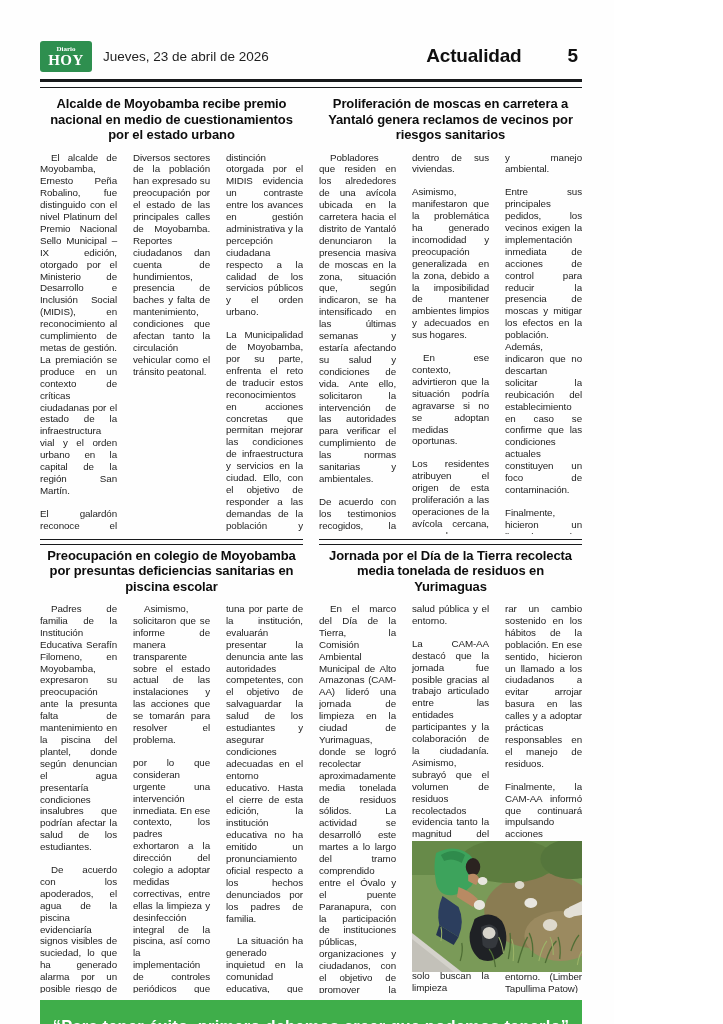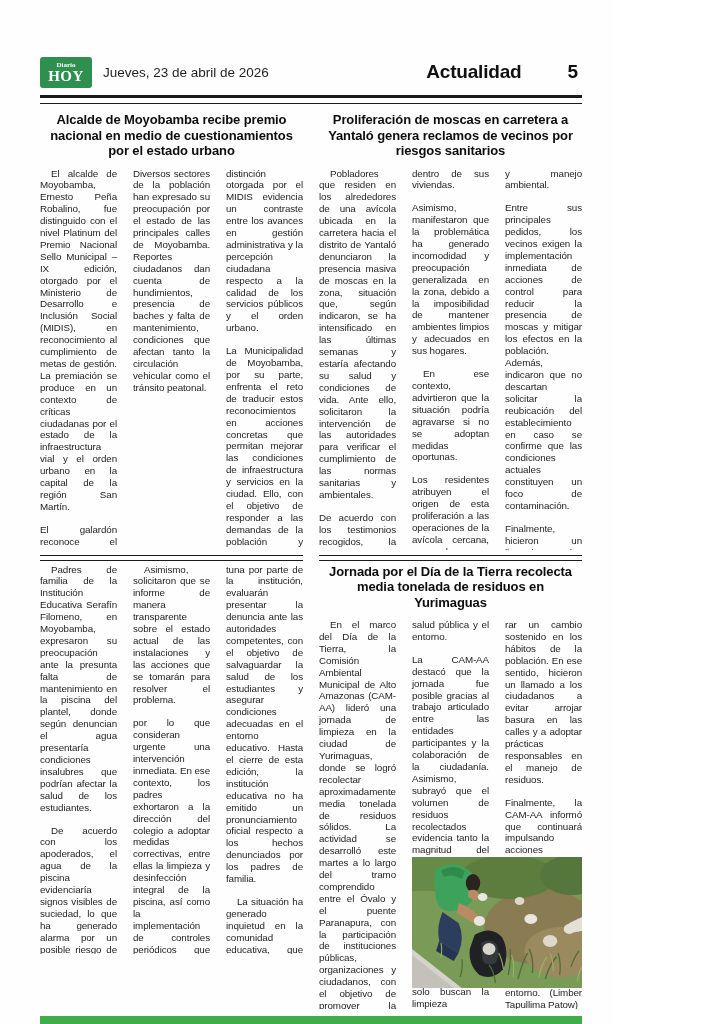--- a/index.html
+++ b/index.html
@@ -1,19 +1,19 @@
 <!DOCTYPE html>
 <html><head>
 <meta charset="utf-8">
 <style>
   html,body { margin:0; padding:0; background:#ffffff; }
   .page {
     width:614px; height:1024px; box-sizing:border-box;
     background:#fefefe; position:relative; overflow:hidden;
-    padding:56px 32px 0 40px;
+    padding:40px 32px 0 40px;
     font-family:"Liberation Sans", sans-serif; color:#1b1b1b;
   }
   
   .masthead { display:flex; align-items:center; height:32px; }
   .logo {
     width:52px; height:31px; border-radius:3px;
     display:flex; flex-direction:column; align-items:center; justify-content:center;
     color:#fff;
   }
   .logo-top { font-family:"Liberation Serif", serif; font-weight:bold; font-size:7px; line-height:8px; }
@@ -88,20 +88,21 @@
               <p class="para">Diversos sectores de la población han expresado su preocupación por el estado de las principales calles de Moyobamba. Reportes ciudadanos dan cuenta de hundimientos, presencia de baches y falta de mantenimiento, condiciones que afectan tanto la circulación vehicular como el tránsito peatonal.</p>
             </div>
             <div class="col">
               <p class="para">distinción otorgada por el MIDIS evidencia un contraste entre los avances en gestión administrativa y la percepción ciudadana respecto a la calidad de los servicios públicos y el orden urbano.</p>
               <p class="para">La Municipalidad de Moyobamba, por su parte, enfrenta el reto de traducir estos reconocimientos en acciones concretas que permitan mejorar las condiciones de infraestructura y servicios en la ciudad. Ello, con el objetivo de responder a las demandas de la población y fortalecer la confianza en la gestión local. El reconocimiento forma parte de una política nacional que busca incentivar el cumplimiento de metas en los gobiernos locales, especialmente en ámbitos relacionados con el desarrollo social y la mejora de la calidad de vida. (Jorge Canales)</p>
             </div>
           </div>
       </section>
       <div class="sep-rule"></div>
       <section class="article article-bottom">
+        <h2 class="headline">Preocupación en colegio de Moyobamba por presuntas deficiencias sanitarias en piscina escolar</h2>
         <div class="body">
             <div class="col">
               <p class="para ind">Padres de familia de la Institución Educativa Serafín Filomeno, en Moyobamba, expresaron su preocupación ante la presunta falta de mantenimiento en la piscina del plantel, donde según denuncian el agua presentaría condiciones insalubres que podrían afectar la salud de los estudiantes.</p>
               <p class="para ind">De acuerdo con los apoderados, el agua de la piscina evidenciaría signos visibles de suciedad, lo que ha generado alarma por un posible riesgo de contaminación en un espacio destinado a actividades recreativas y deportivas. Uno de los padres indicó que esta situación pone en riesgo la integridad de los alumnos,</p>
             </div>
             <div class="col">
               <p class="para ind tight">Asimismo, solicitaron que se informe de manera transparente sobre el estado actual de las instalaciones y las acciones que se tomarán para resolver el problema.</p>
               <p class="para">por lo que consideran urgente una intervención inmediata. En ese contexto, los padres exhortaron a la dirección del colegio a adoptar medidas correctivas, entre ellas la limpieza y desinfección integral de la piscina, así como la implementación de controles periódicos que garanticen el cumplimiento de las normas sanitarias vigentes.</p>
               <p class="para ind">Además, advirtieron que, de no recibir una respuesta opor-</p>
             </div>

